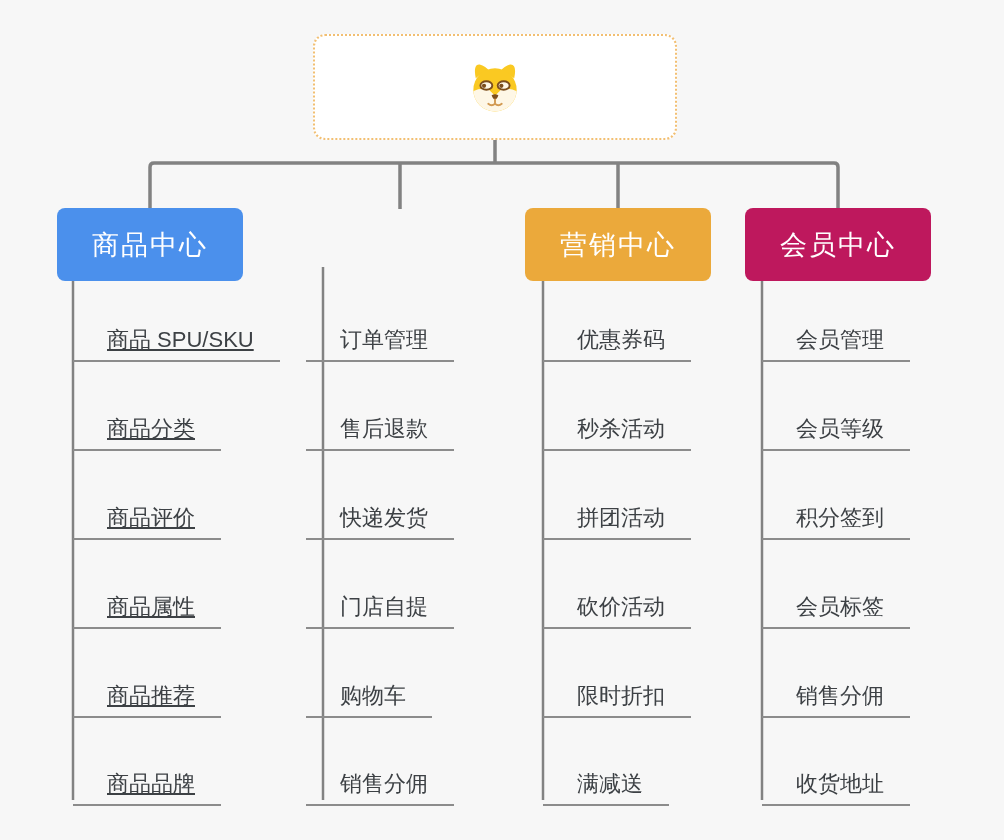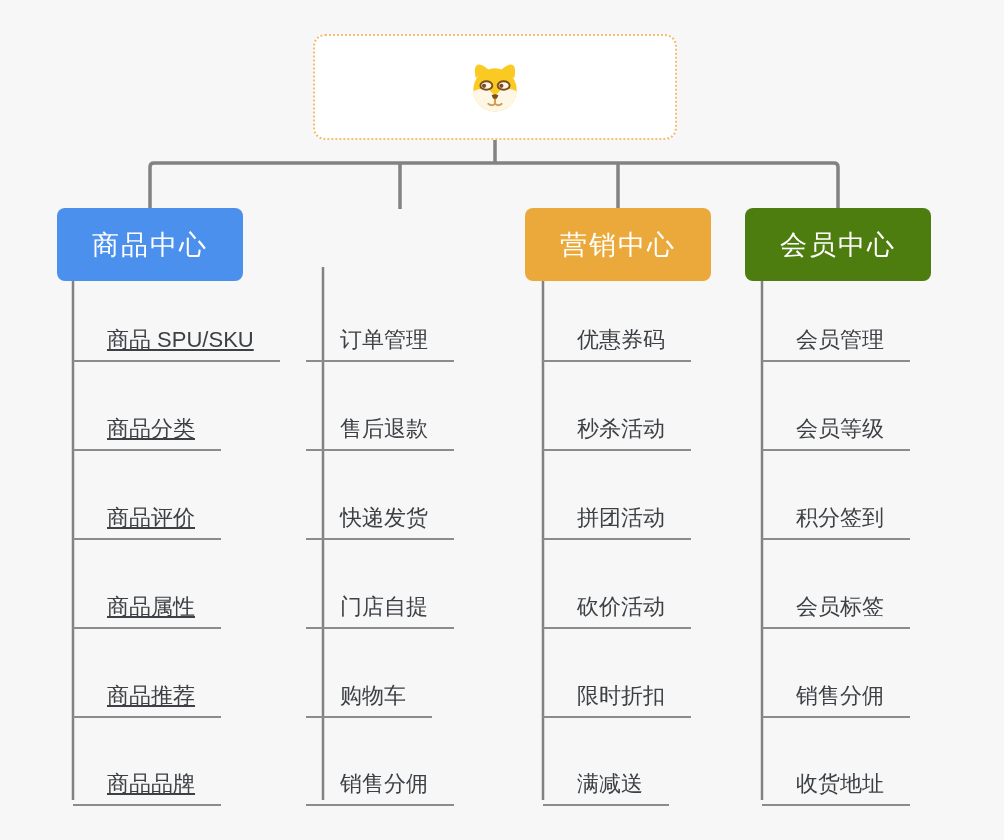--- a/index.html
+++ b/index.html
@@ -137,21 +137,21 @@
       </svg>
     </span>
   </div>
 
   <div class="branch-node branch-1" style="background-color: rgb(75, 144, 236);">
     <span>商品中心</span>
   </div>
   <div class="branch-node branch-3" style="background-color: rgb(235, 169, 59);">
     <span>营销中心</span>
   </div>
-  <div class="branch-node branch-4" style="background-color: #4d7c0f;">
+  <div class="branch-node branch-4" style="background-color: #be185d;">
     <span>会员中心</span>
   </div>
 
   <div class="col-1">
     <div class="leaf-node row-0">商品 SPU/SKU</div>
     <div class="leaf-node row-1">商品分类</div>
     <div class="leaf-node row-2">商品评价</div>
     <div class="leaf-node row-3">商品属性</div>
     <div class="leaf-node row-4">商品推荐</div>
     <div class="leaf-node row-5">商品品牌</div>

